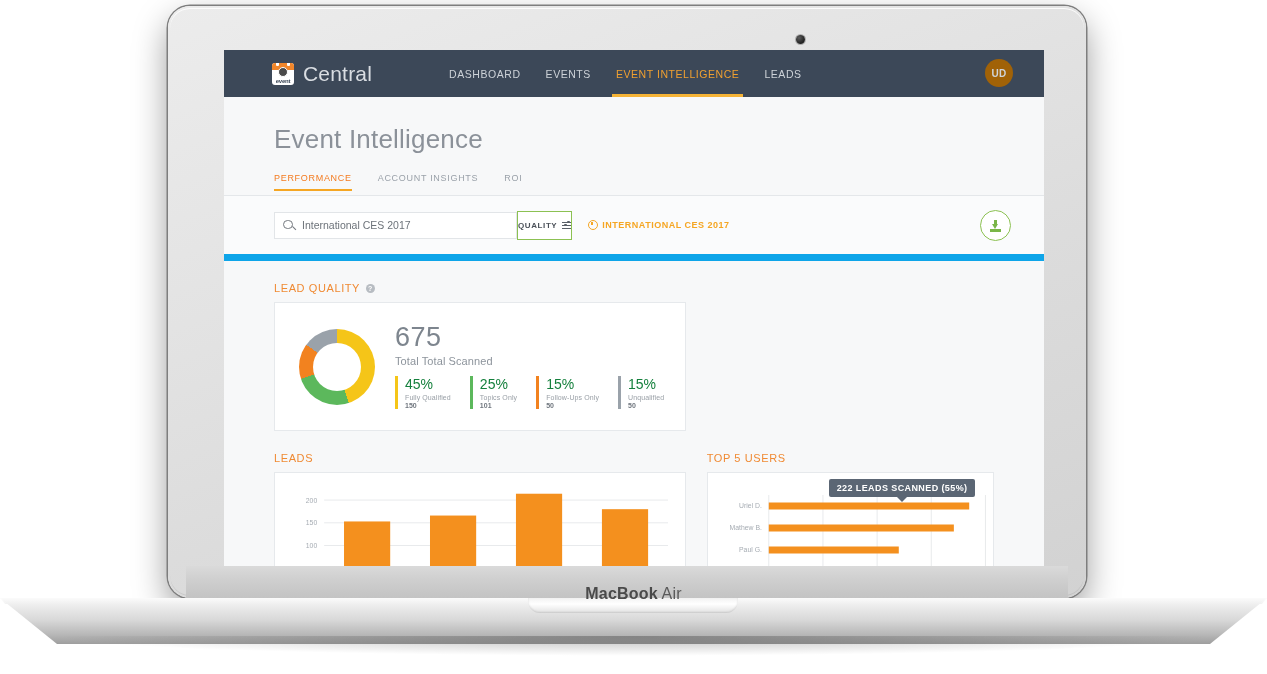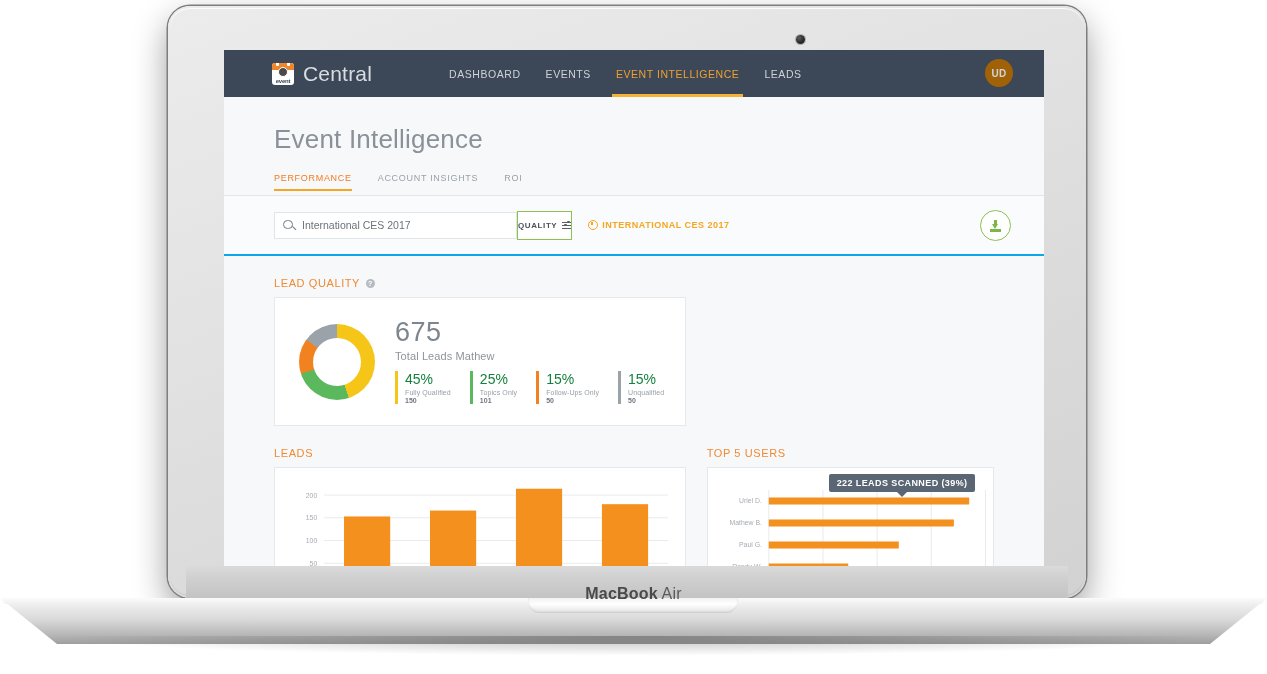--- a/index.html
+++ b/index.html
@@ -115,21 +115,21 @@
     font-size:9px;letter-spacing:.7px;color:#9aa1a9;margin-right:26px;position:relative;
     padding-bottom:8px;cursor:pointer;
   }
   .subtab.active{color:#f47b20;}
   .subtab.active:after{
     content:"";position:absolute;left:0;right:0;bottom:0;height:2.5px;background:#f5a623;
   }
 
   
   .filterbar{
-    height:58px;background:#fafbfc;border-bottom:2px solid #0ea5e9;
+    height:58px;background:#fafbfc;border-bottom:7px solid #0ea5e9;
     display:flex;align-items:center;padding-left:50px;position:relative;
   }
   .searchbox{
     width:225px;height:25px;background:#fff;border:1px solid #e2e5e8;
     display:flex;align-items:center;padding:0 8px;
   }
   .search-icon{width:11px;height:11px;position:relative;flex:none;margin-right:8px;}
   .search-icon i{
     position:absolute;left:0;top:0;width:7.5px;height:7.5px;border:1.3px solid #74797f;border-radius:50%;
   }
@@ -299,21 +299,21 @@
 
         <div class="col-a">
           <div class="section-title">
             <span>LEAD QUALITY</span>
             <span class="help-icon">?</span>
           </div>
           <div class="card card-kpi">
             <div class="donut" style="background:conic-gradient(#f5c518 0deg 162deg,#5cb85c 162deg 252deg,#f2821f 252deg 306deg,#9aa2aa 306deg 360deg);"></div>
             <div class="kpi-main">
               <div class="kpi-number">675</div>
-              <div class="kpi-sub">Total Leads Mathew</div>
+              <div class="kpi-sub">Total Total Scanned</div>
               <div class="kpi-stats">
                 <div class="stat" style="border-left-color:#f5c518">
                   <div class="stat-pct">45%</div>
                   <div class="stat-label">Fully Qualified</div>
                   <div class="stat-val">150</div>
                 </div>
                 <div class="stat" style="border-left-color:#5cb85c">
                   <div class="stat-pct">25%</div>
                   <div class="stat-label">Topics Only</div>
                   <div class="stat-val">101</div>
@@ -391,21 +391,21 @@
                   <rect x="62" y="117.5" width="66.3" height="7" fill="#f4901e"></rect>
                 </g>
               <g id="tu-labels">
                   <text x="55" y="35.5" text-anchor="end" class="axis-lbl">Uriel D.</text>
                   <text x="55" y="57.5" text-anchor="end" class="axis-lbl">Mathew B.</text>
                   <text x="55" y="79.5" text-anchor="end" class="axis-lbl">Paul G.</text>
                   <text x="55" y="101.5" text-anchor="end" class="axis-lbl">Randy W.</text>
                   <text x="55" y="123.5" text-anchor="end" class="axis-lbl">Denise M.</text>
                 </g>
             </svg>
-            <div class="tooltip" style="left:121px;top:6px;">222 LEADS SCANNED (39%)</div>
+            <div class="tooltip" style="left:121px;top:6px;">222 LEADS SCANNED (55%)</div>
           </div>
         </div>
       </div>
 
     </div>
   </div>
 
   <div class="lid-hinge"></div>
   <div class="base-lip"></div>
   <div class="base"></div>

